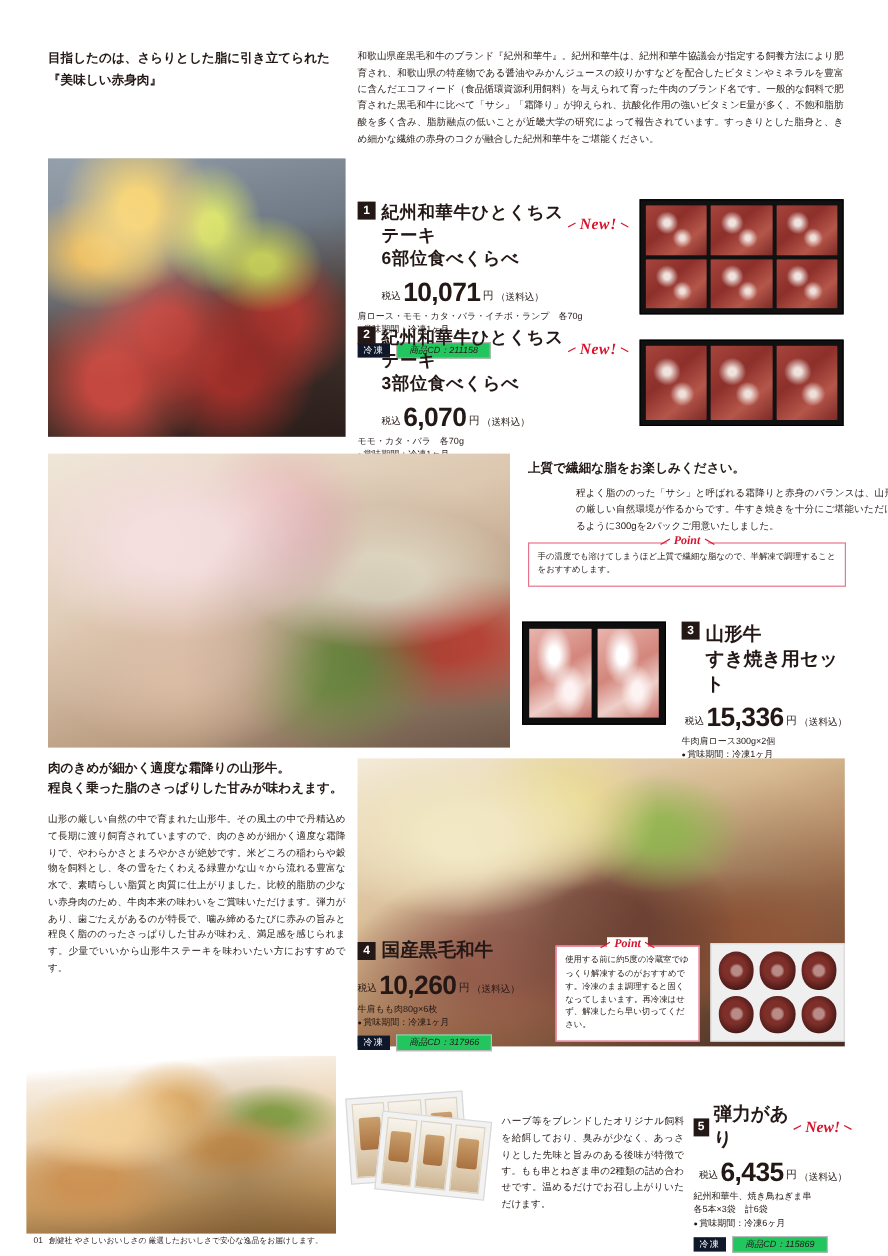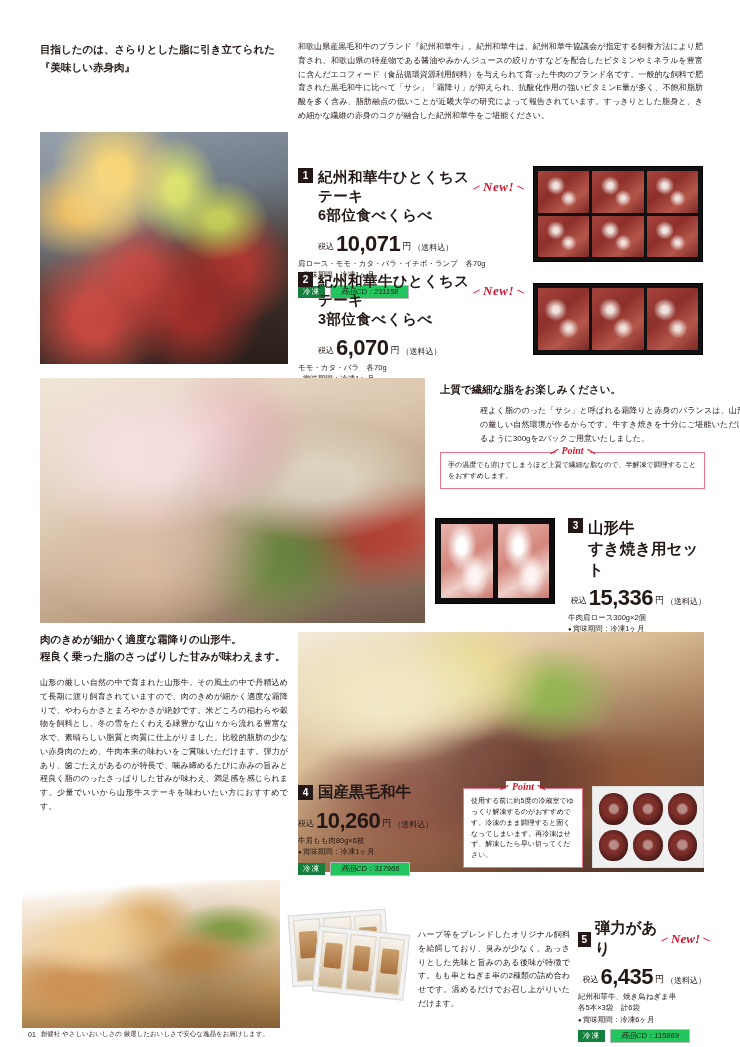--- a/index.html
+++ b/index.html
@@ -150,21 +150,21 @@
   .price-row { display:flex; align-items:flex-end; gap:2px; }
   .tax { font-size:8px; padding-bottom:3px; }
   .price { font-size:22px; font-weight:bold; letter-spacing:-.5px; line-height:1; }
   .yen { font-size:9px; padding-bottom:2px; }
   .ship { font-size:8px; padding-bottom:2px; }
 
   .spec { font-size:7.5px; line-height:1.5; }
   .dot:before { content:"●"; font-size:6px; margin-right:1px; }
 
   .frozen {
-    display:inline-block; background:#15803d; color:#fff; font-size:7.5px;
+    display:inline-block; background:#0f172a; color:#fff; font-size:7.5px;
     padding:1px 5px; letter-spacing:1px;
   }
   .cdbox {
     display:inline-block; border:1px solid #b9b9b9; background:#22c55e;
     font-size:7.5px; padding:1px 10px; color:#231815;font-style:italic;
   }
   .codeline{ display:flex; align-items:center; gap:5px; }
 
   
   .point { position:absolute; }
@@ -176,21 +176,21 @@
   .point .label:before, .point .label:after{
     content:""; position:absolute; top:55%; width:9px; height:1px; background:#d8142d;
   }
   .point .label:before{ left:-6px; transform:rotate(-30deg);}
   .point .label:after{ right:-6px; transform:rotate(30deg);}
   .point .body {
     border:1px solid #e8738c; color:#231815; font-size:7px; line-height:1.55;
     padding:7px 7px 6px; background:#fff;
   }
 
-  .lead { font-size:10.5px; font-weight:bold; line-height:1.6;font-family:Liberation Serif, serif; }
+  .lead { font-size:10.5px; font-weight:bold; line-height:1.6; }
   .body-txt { font-size:8px; line-height:1.72; text-align:justify; }
 
   .footer { position:absolute; left:28px; bottom:8px; display:flex; align-items:center; gap:5px; }
   .pg { font-size:7px; color:#231815; }
   .fnote { font-size:6.5px; color:#231815; }
 </style>
 </head>
 <body>
 
 <div class="page">

